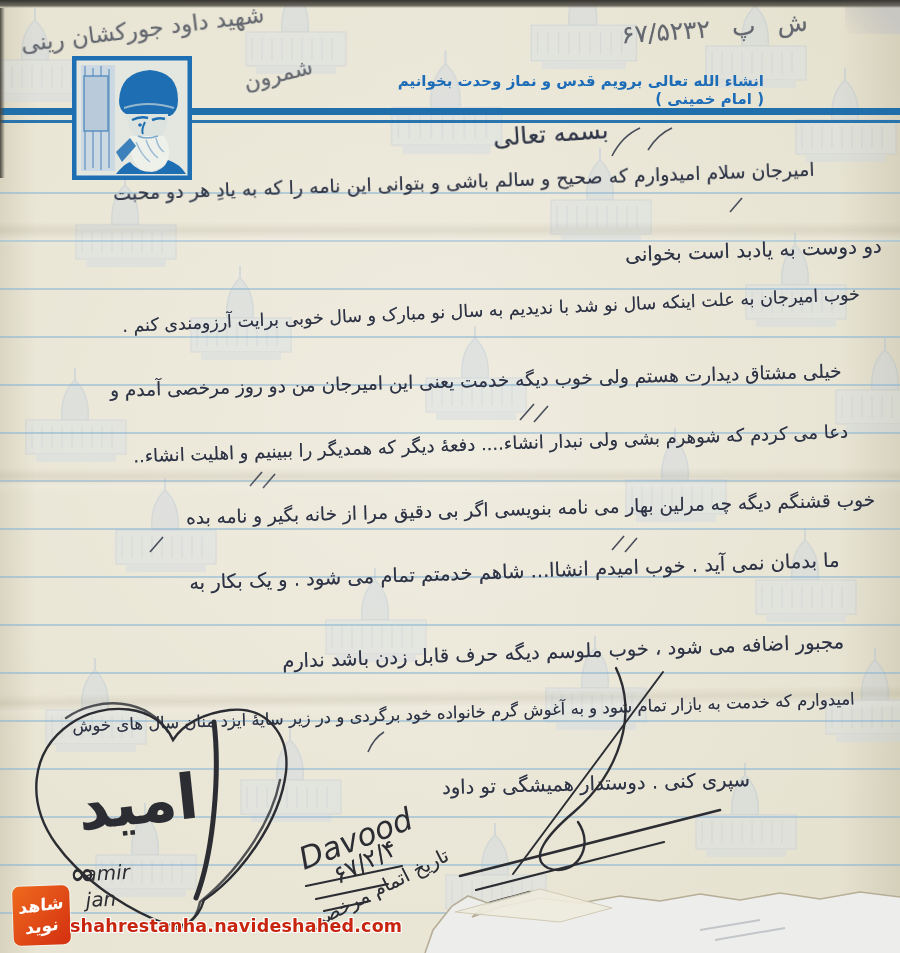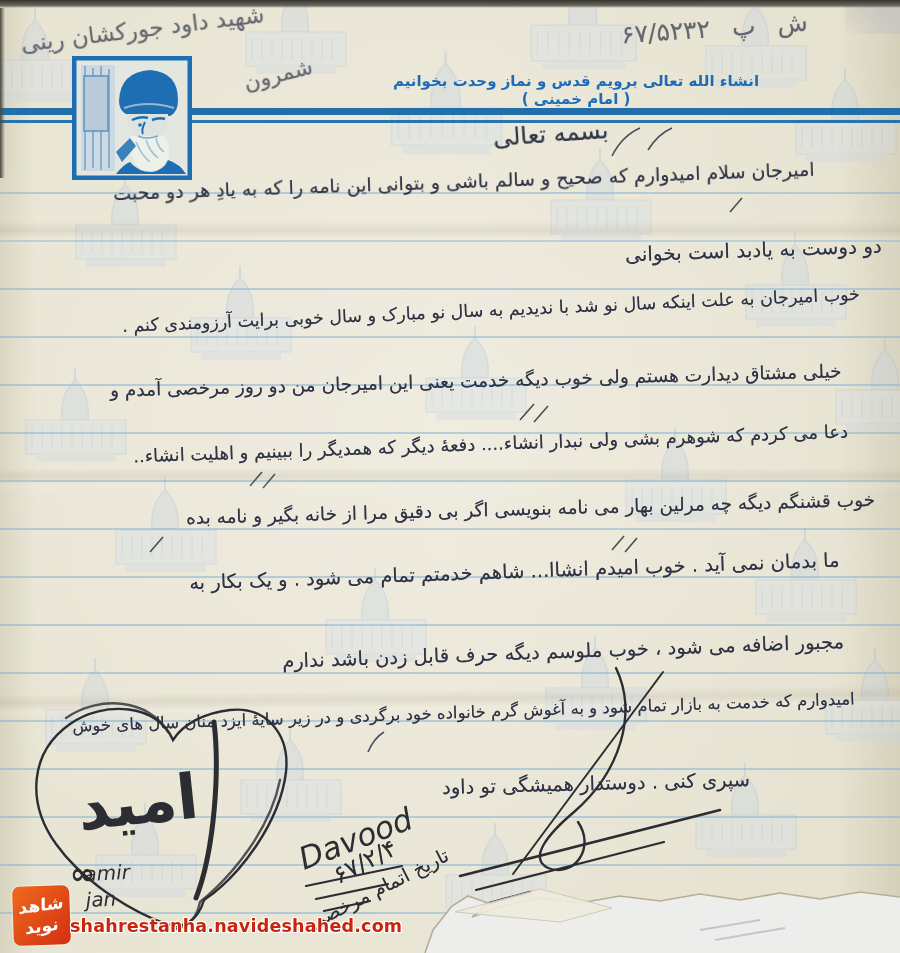--- a/index.html
+++ b/index.html
@@ -12,21 +12,21 @@
       #e7e3d0;
   }
   .abs{position:absolute;}
   
   .edge-top{left:0;top:0;width:900px;height:8px;background:linear-gradient(180deg,#35342f,#6b695f 70%,rgba(0,0,0,0));z-index:6;}
   .edge-left{left:0;top:8px;width:5px;height:170px;background:linear-gradient(90deg,#4a4840,rgba(0,0,0,0));z-index:6;}
   .corner-tr{right:0;top:0;width:55px;height:34px;background:linear-gradient(225deg,#c9c7c2 30%,rgba(201,199,194,0));z-index:5;}
   
   .crease{left:0;width:900px;height:26px;background:linear-gradient(180deg,rgba(0,0,0,0),rgba(110,100,70,.10),rgba(255,255,255,.12),rgba(0,0,0,0));z-index:2;}
   
-  .slogan{left:388px;top:72px;width:376px;text-align:center;direction:rtl;
+  .slogan{left:388px;top:72px;width:376px;text-align:right;direction:rtl;
     color:#1d6cb8;font-weight:bold;font-size:15px;letter-spacing:0;z-index:3;}
   
   .pencil{color:#63676f;z-index:4;direction:rtl;white-space:nowrap;
     text-shadow:0 0 1px rgba(99,103,111,.4);}
   .pen-tl1{left:20px;top:16px;font-size:23px;transform:rotate(-7deg);}
   .pen-tl2{left:243px;top:62px;font-size:22px;transform:rotate(-14deg);}
   .pen-tr{right:92px;top:14px;font-size:25px;transform:rotate(-4deg);word-spacing:14px;}
   
   .ink{color:#2d3345;direction:rtl;white-space:nowrap;z-index:5;
     text-shadow:0 0 .5px rgba(45,51,69,.55);}

